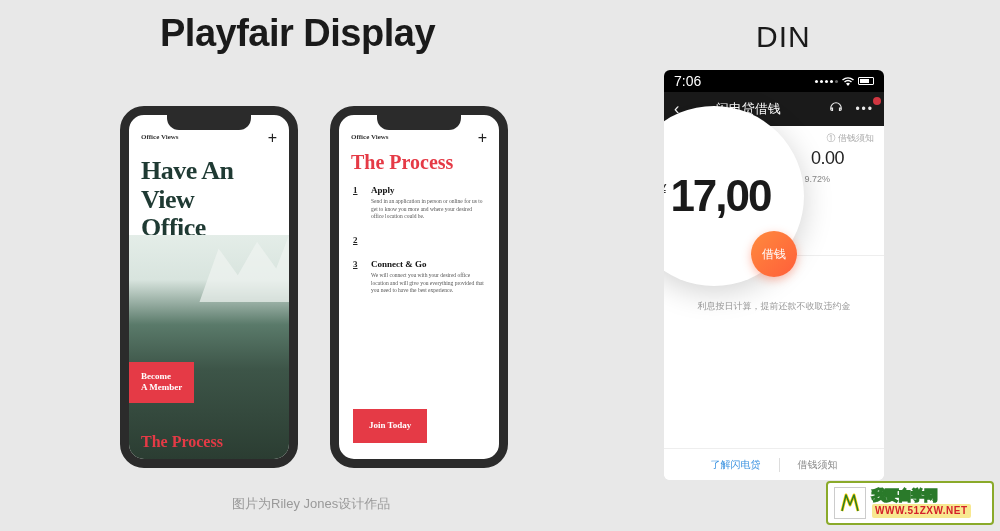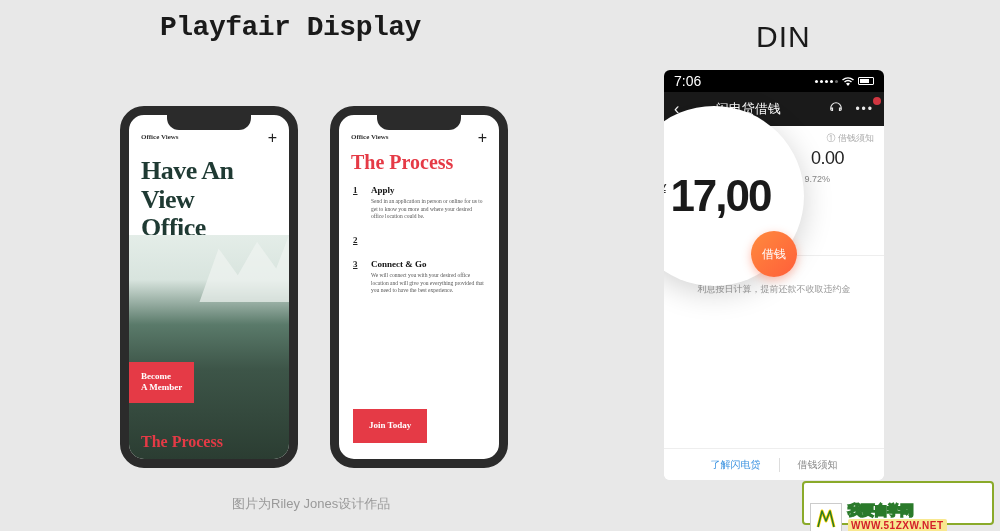--- a/index.html
+++ b/index.html
@@ -1,19 +1,19 @@
 <!DOCTYPE html>
 <html><head>
 <meta charset="utf-8">
 <style>
   * { margin: 0; padding: 0; box-sizing: border-box; }
   body { width: 1000px; height: 531px; background: #e8e8e8; font-family: -apple-system, BlinkMacSystemFont, sans-serif; position: relative; overflow: hidden; }
   .canvas { position: relative; width: 100%; height: 100%; }
   .font-title { position: absolute; font-weight: 700; color: #1a1a1a; }
-  .font-title.playfair { font-family: Liberation Mono, monospace; font-size: 28px; left: 160px; top: 12px; letter-spacing: -0.5px; }
+  .font-title.playfair { font-family: Liberation Sans, sans-serif; font-size: 38px; left: 160px; top: 12px; letter-spacing: -0.5px; }
   .font-title.din { font-family: Arial, Helvetica, sans-serif; font-size: 30px; font-weight: 400; left: 756px; top: 20px; letter-spacing: 1px; }
 
   .phone { position: absolute; width: 178px; height: 362px; background: #fff; border-radius: 24px; border: 9px solid #2b2b2b; overflow: hidden; }
   .phone .notch { position: absolute; top: -1px; left: 50%; transform: translateX(-50%); width: 84px; height: 16px; background: #2b2b2b; border-radius: 0 0 12px 12px; z-index: 20; }
   .phone1 { left: 120px; top: 106px; }
   .phone2 { left: 330px; top: 106px; }
   .phone3 { left: 664px; top: 70px; width: 220px; height: 410px; border: 0; border-radius: 6px; }
 
   .ph-header { font-family: Georgia, serif; font-weight: 700; font-size: 7px; color: #333; position: absolute; top: 18px; left: 12px; }
   .ph-plus { position: absolute; top: 14px; right: 12px; font-size: 16px; font-weight: 300; color: #222; }
@@ -54,28 +54,28 @@
 
   .din-card { background: #fff; height: 130px; position: relative; border-bottom: 1px solid #eee; }
   .din-notice { position: absolute; top: 6px; right: 10px; font-size: 9px; color: #aaa; }
   .din-amt-label { position: absolute; top: 6px; left: 50%; transform: translateX(-22px); font-size: 11px; color: #333; }
   .din-amt { position: absolute; top: 22px; right: 40px; font-size: 18px; color: #222; letter-spacing: -0.5px; }
   .din-rate { position: absolute; top: 48px; right: 54px; font-size: 9px; color: #888; }
   .din-bigcircle { position: absolute; top: -20px; left: -40px; width: 180px; height: 180px; border-radius: 50%; background: #fff; box-shadow: 0 6px 30px rgba(0,0,0,0.18); display: flex; align-items: center; justify-content: center; }
   .din-bigcircle .cur { font-size: 16px; color: #333; margin-right: 4px; align-self: center; margin-top:-10px;}
   .din-bigcircle .num { font-family: Arial, sans-serif; font-size: 44px; font-weight: 600; color: #1a1a1a; letter-spacing: -2px; }
   .din-btn { position: absolute; bottom: -22px; left: 50%; transform: translateX(-50%); width: 46px; height: 46px; border-radius: 50%; background: linear-gradient(135deg, #ff8a3d, #ff5e3a); color: #fff; display: flex; align-items: center; justify-content: center; font-size: 12px; box-shadow: 0 3px 10px rgba(255,94,58,0.4); }
-  .din-info { text-align: center; font-size: 9px; color: #999; margin-top: 27px; }
+  .din-info { text-align: center; font-size: 9px; color: #999; margin-top: 44px; }
   .din-bottom { position: absolute; bottom: 0; left: 0; right: 0; height: 32px; border-top: 1px solid #eee; display: flex; align-items: center; justify-content: center; gap: 18px; background:#fff; }
   .din-link { font-size: 10px; color: #3891e0; }
   .din-link.gray { color: #888; border-left: 1px solid #ddd; padding-left: 18px; }
 
   .caption { position: absolute; left: 232px; bottom: 18px; font-size: 13px; color: #999; }
 
-  .watermark { position: absolute; right: 6px; bottom: 6px; width: 192px; height: 44px; background: #fff; border: 2px solid #8aaa2a; border-radius: 4px; display: flex; padding: 20px 6px; gap: 6px; }
+  .watermark { position: absolute; right: 6px; bottom: 6px; width: 168px; height: 44px; background: #fff; border: 2px solid #8aaa2a; border-radius: 4px; display: flex; align-items: center; padding: 2px 6px; gap: 6px; }
   .wm-logo { width: 32px; height: 32px; background: #fff; position: relative; border:1px solid #ccc; display:flex; align-items:center; justify-content:center; }
   .wm-logo svg { width: 24px; height: 24px; }
   .wm-text { display: flex; flex-direction: column; line-height: 1; }
   .wm-cn { font-size: 14px; font-weight: 900; color: #fff; -webkit-text-stroke: 1.5px #2a7a2a; letter-spacing:-1px; font-family: Arial, sans-serif;}
   .wm-url { font-size: 10px; font-weight: 700; color: #d4202a; background:#f8e890; padding:2px 3px; border-radius:2px; margin-top:2px; letter-spacing:0.5px;}
 </style>
 </head>
 <body>
 
 <div class="canvas">

